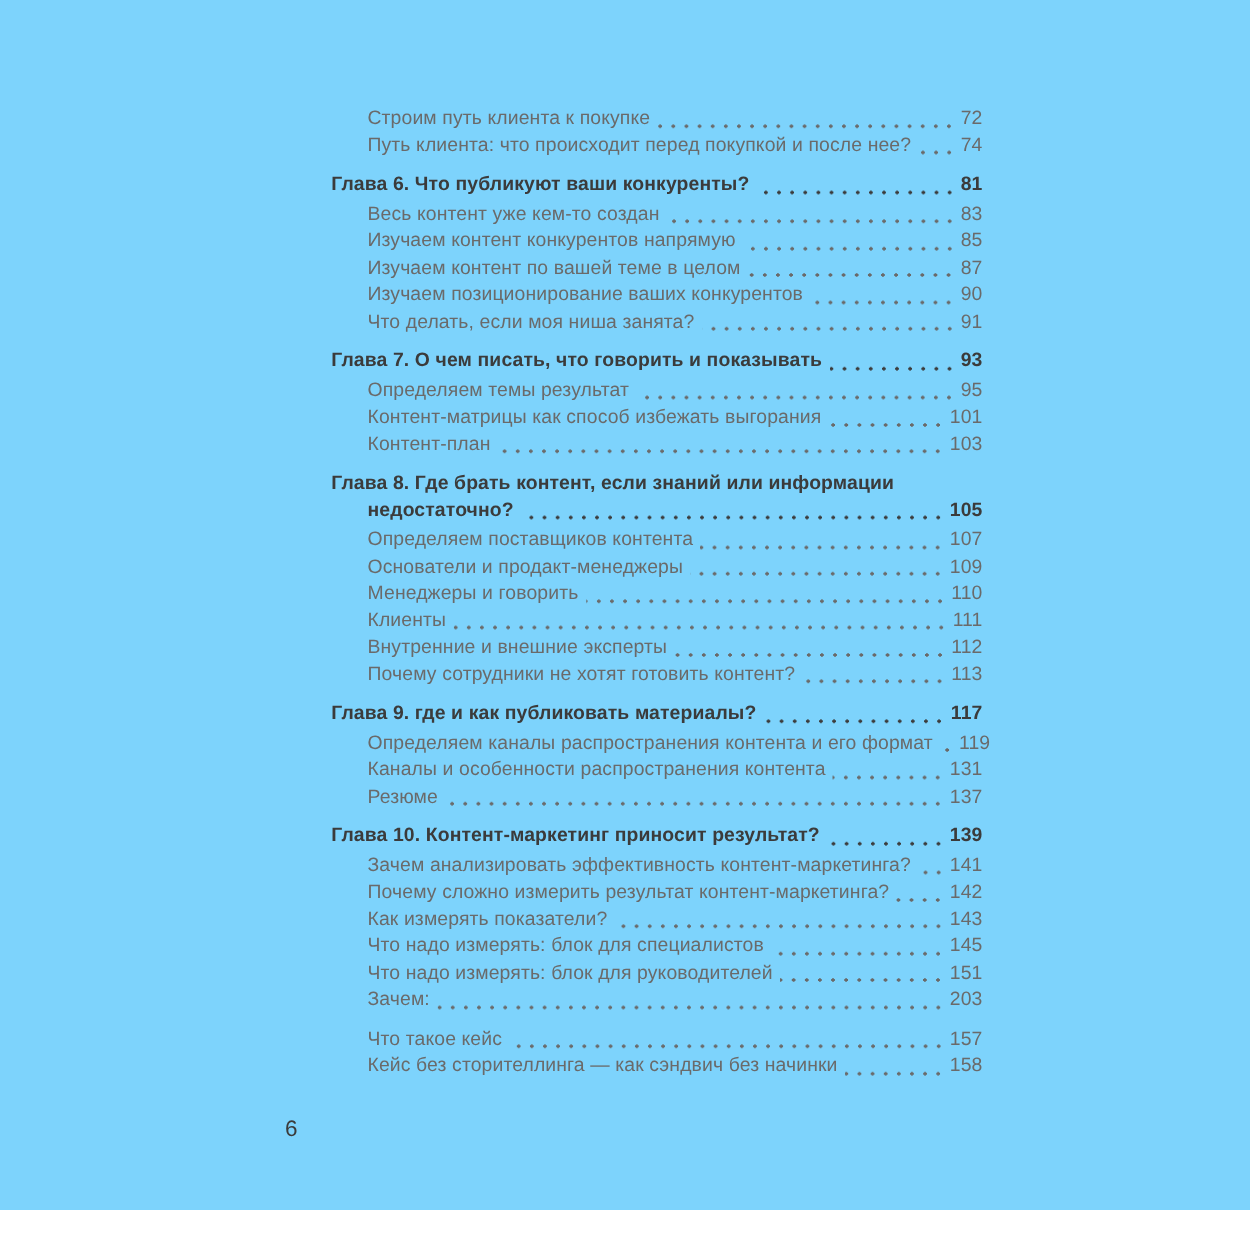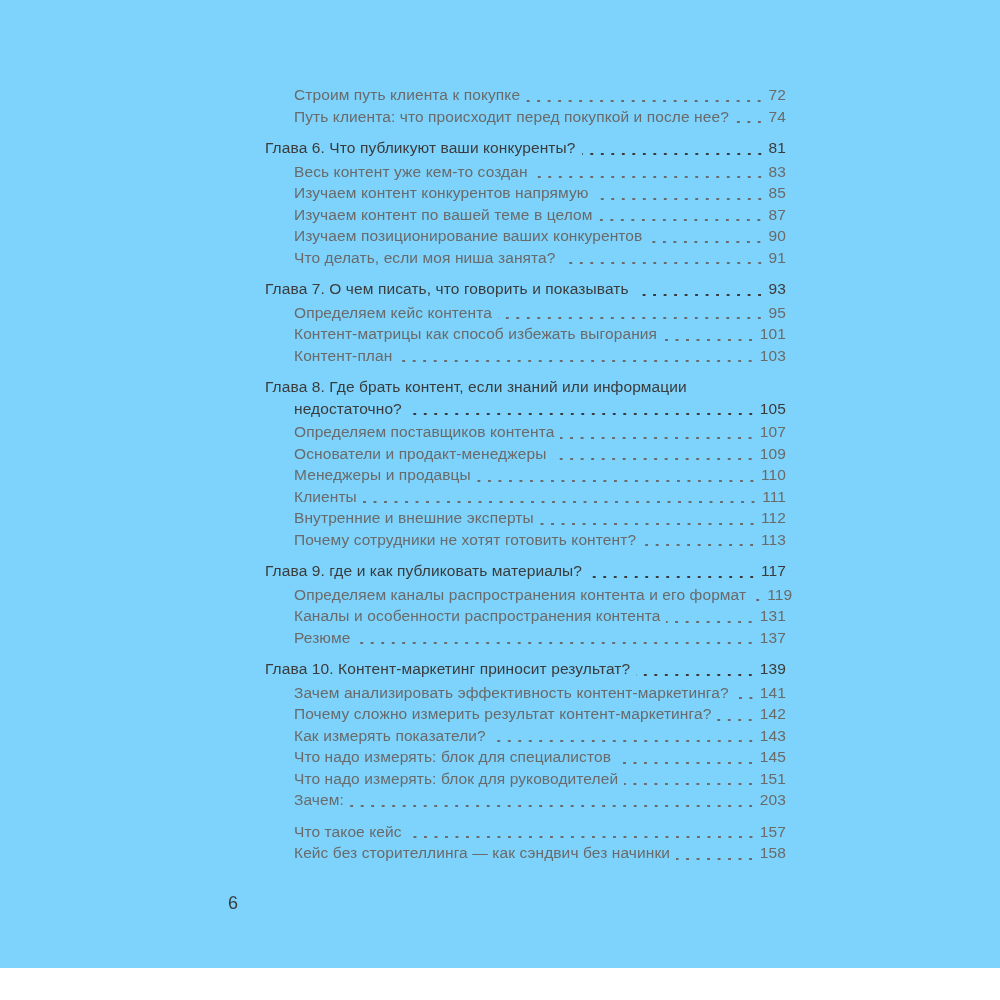--- a/index.html
+++ b/index.html
@@ -20,21 +20,21 @@
     width: 521px;
     font-size: 15.5px;
     line-height: 21.5px;
     color: #6a6a6a;
     letter-spacing: 0.1px;
   }
   .toc-section { margin-top: 0; }
   .toc-section.spaced { margin-top: 10px; }
   .heading {
     color: #3b3b3b;
-    font-weight: normal;
+    font-weight: bold;
     margin-bottom: 2px;
     text-align: right;
   }
   .row { display: flex; align-items: stretch; }
   .row .t { white-space: nowrap; }
   .leader {
     flex: 1 1 auto;
     min-width: 12px;
     margin: 0 3px 0 6px;
     background-image: radial-gradient(circle, currentColor 1.2px, rgba(0,0,0,0) 1.45px);
@@ -105,21 +105,21 @@
       </div>
       <div class="toc-section spaced">
         <div class="heading">
           <div class="row">
             <span class="t">Глава 7. О чем писать, что говорить и показывать</span>
             <span class="leader"></span>
             <span class="pg">93</span>
           </div>
         </div>
         <div class="row entry">
-          <span class="t">Определяем кейс контента</span>
+          <span class="t">Определяем темы результат</span>
           <span class="leader"></span>
           <span class="pg">95</span>
         </div>
         <div class="row entry">
           <span class="t">Контент-матрицы как способ избежать выгорания</span>
           <span class="leader"></span>
           <span class="pg">101</span>
         </div>
         <div class="row entry">
           <span class="t">Контент-план</span>
@@ -142,21 +142,21 @@
           <span class="t">Определяем поставщиков контента</span>
           <span class="leader"></span>
           <span class="pg">107</span>
         </div>
         <div class="row entry">
           <span class="t">Основатели и продакт-менеджеры</span>
           <span class="leader"></span>
           <span class="pg">109</span>
         </div>
         <div class="row entry">
-          <span class="t">Менеджеры и продавцы</span>
+          <span class="t">Менеджеры и говорить</span>
           <span class="leader"></span>
           <span class="pg">110</span>
         </div>
         <div class="row entry">
           <span class="t">Клиенты</span>
           <span class="leader"></span>
           <span class="pg">111</span>
         </div>
         <div class="row entry">
           <span class="t">Внутренние и внешние эксперты</span>

